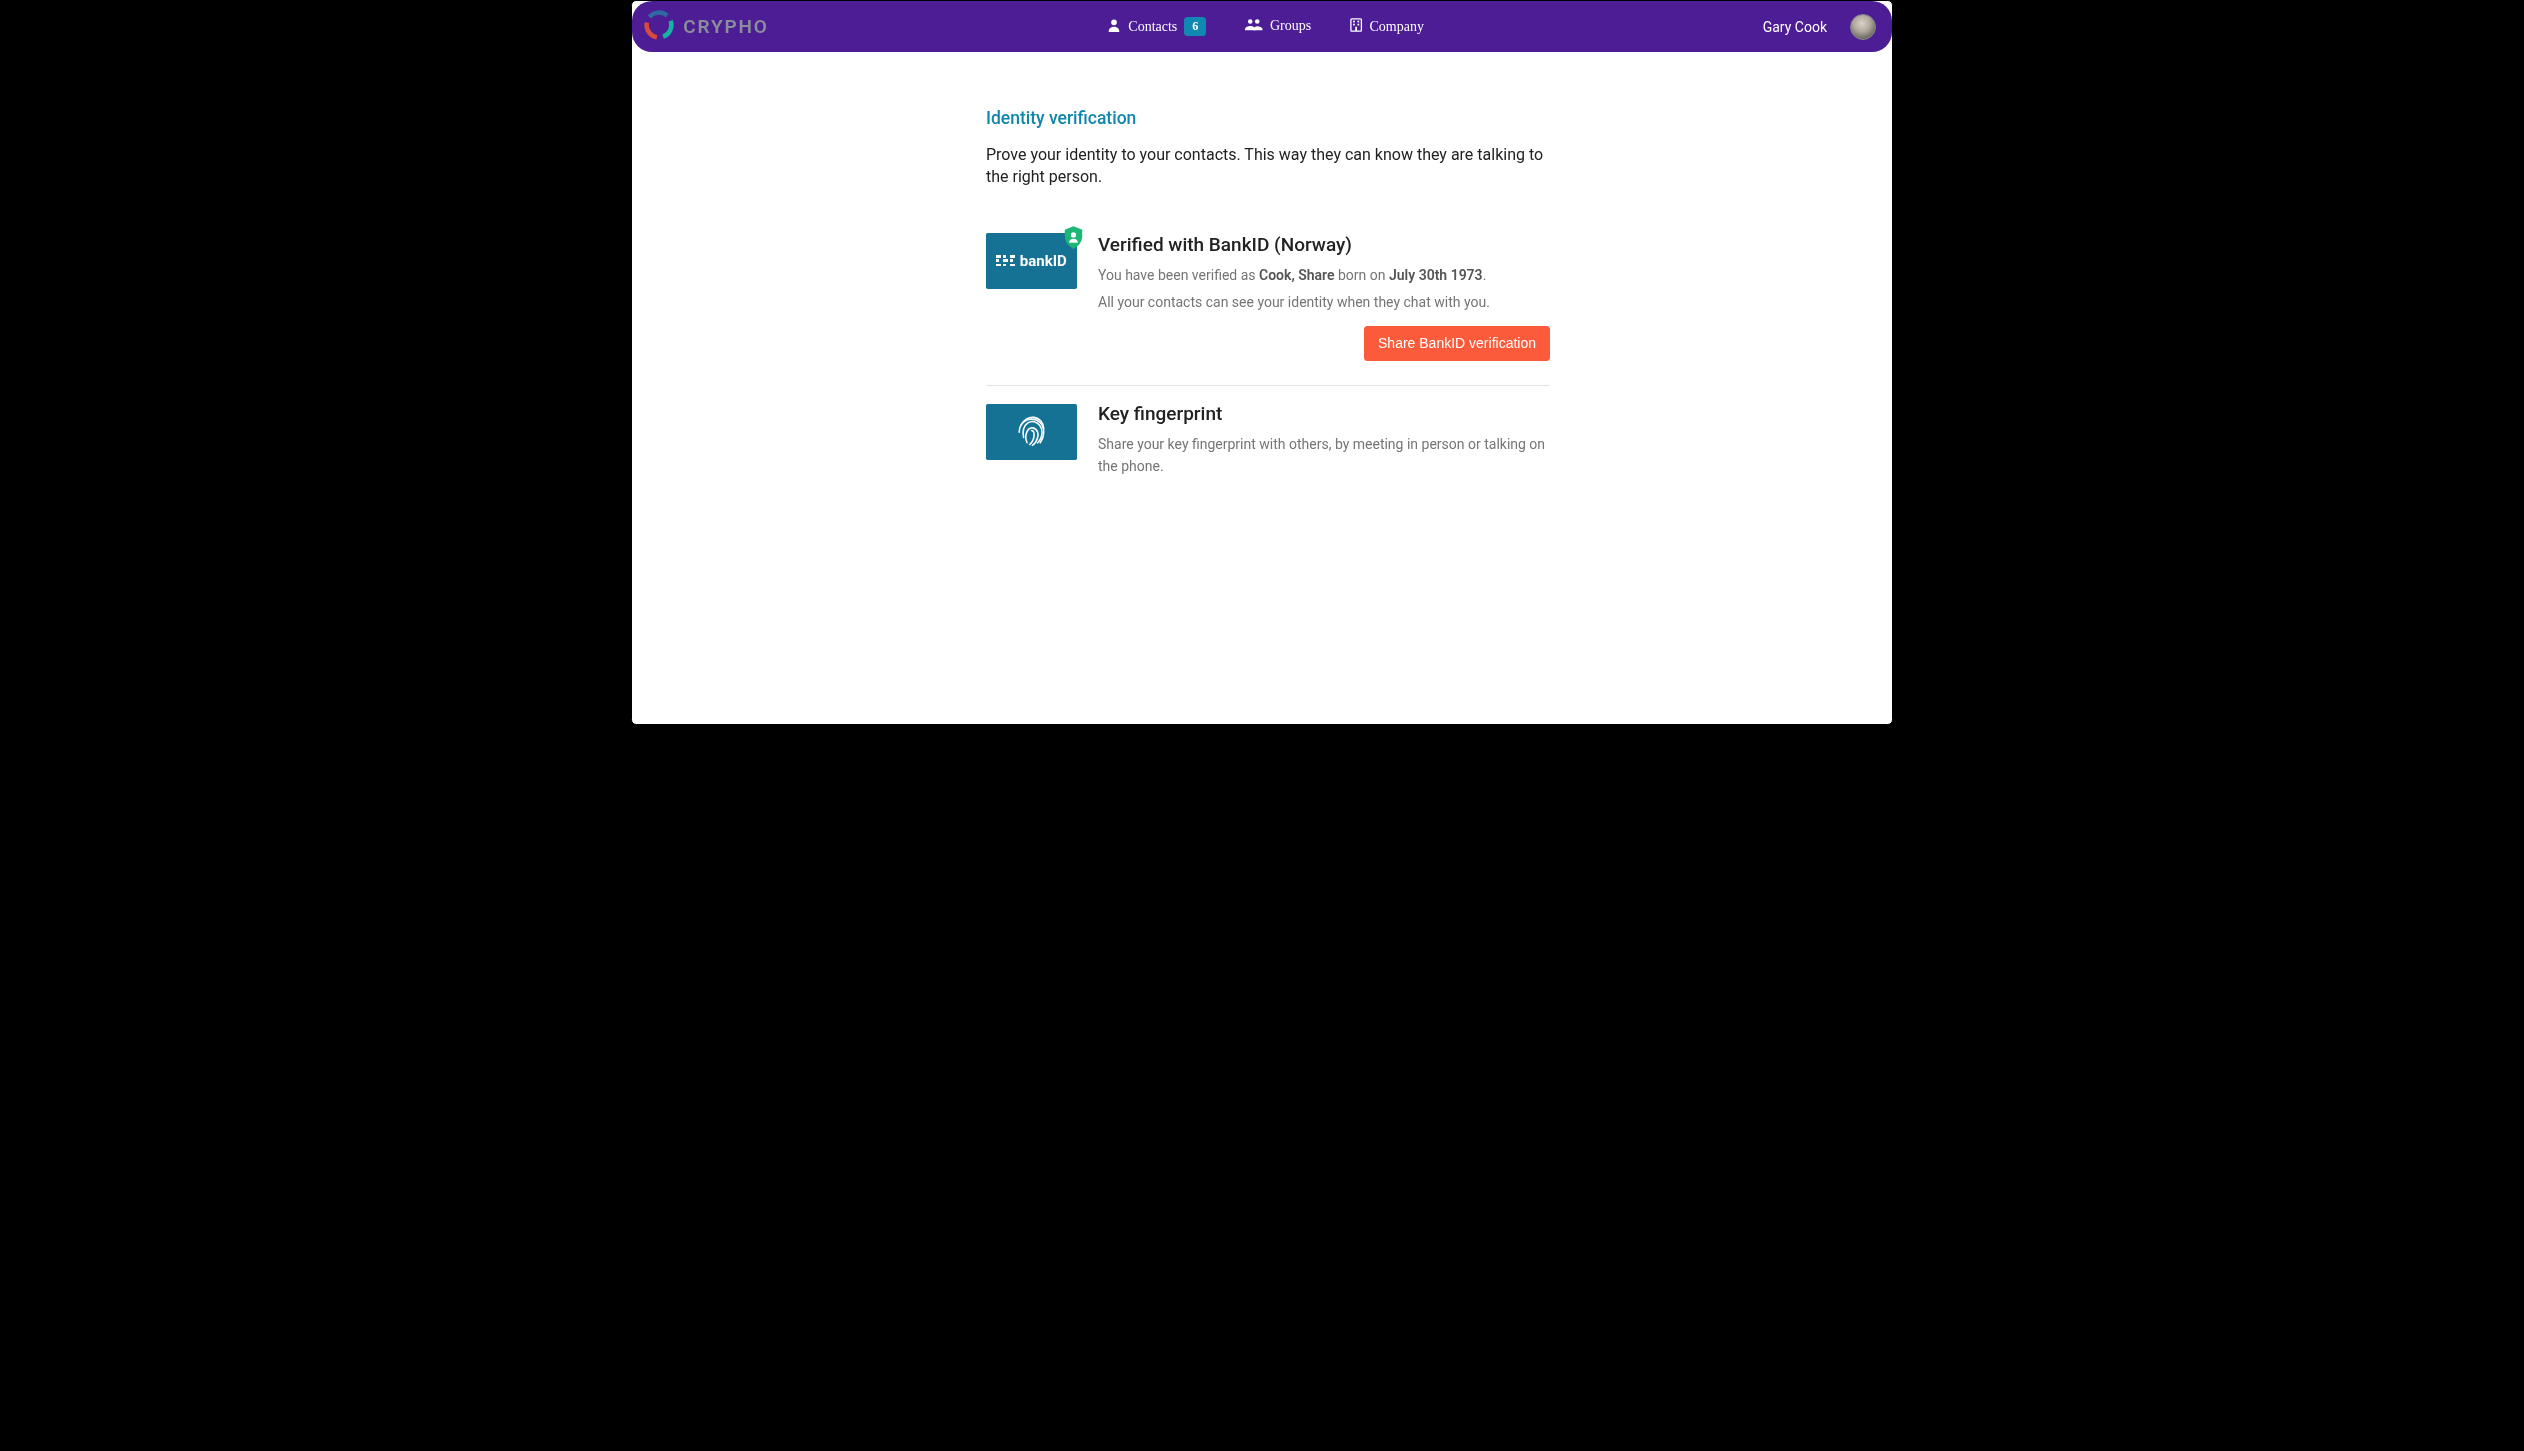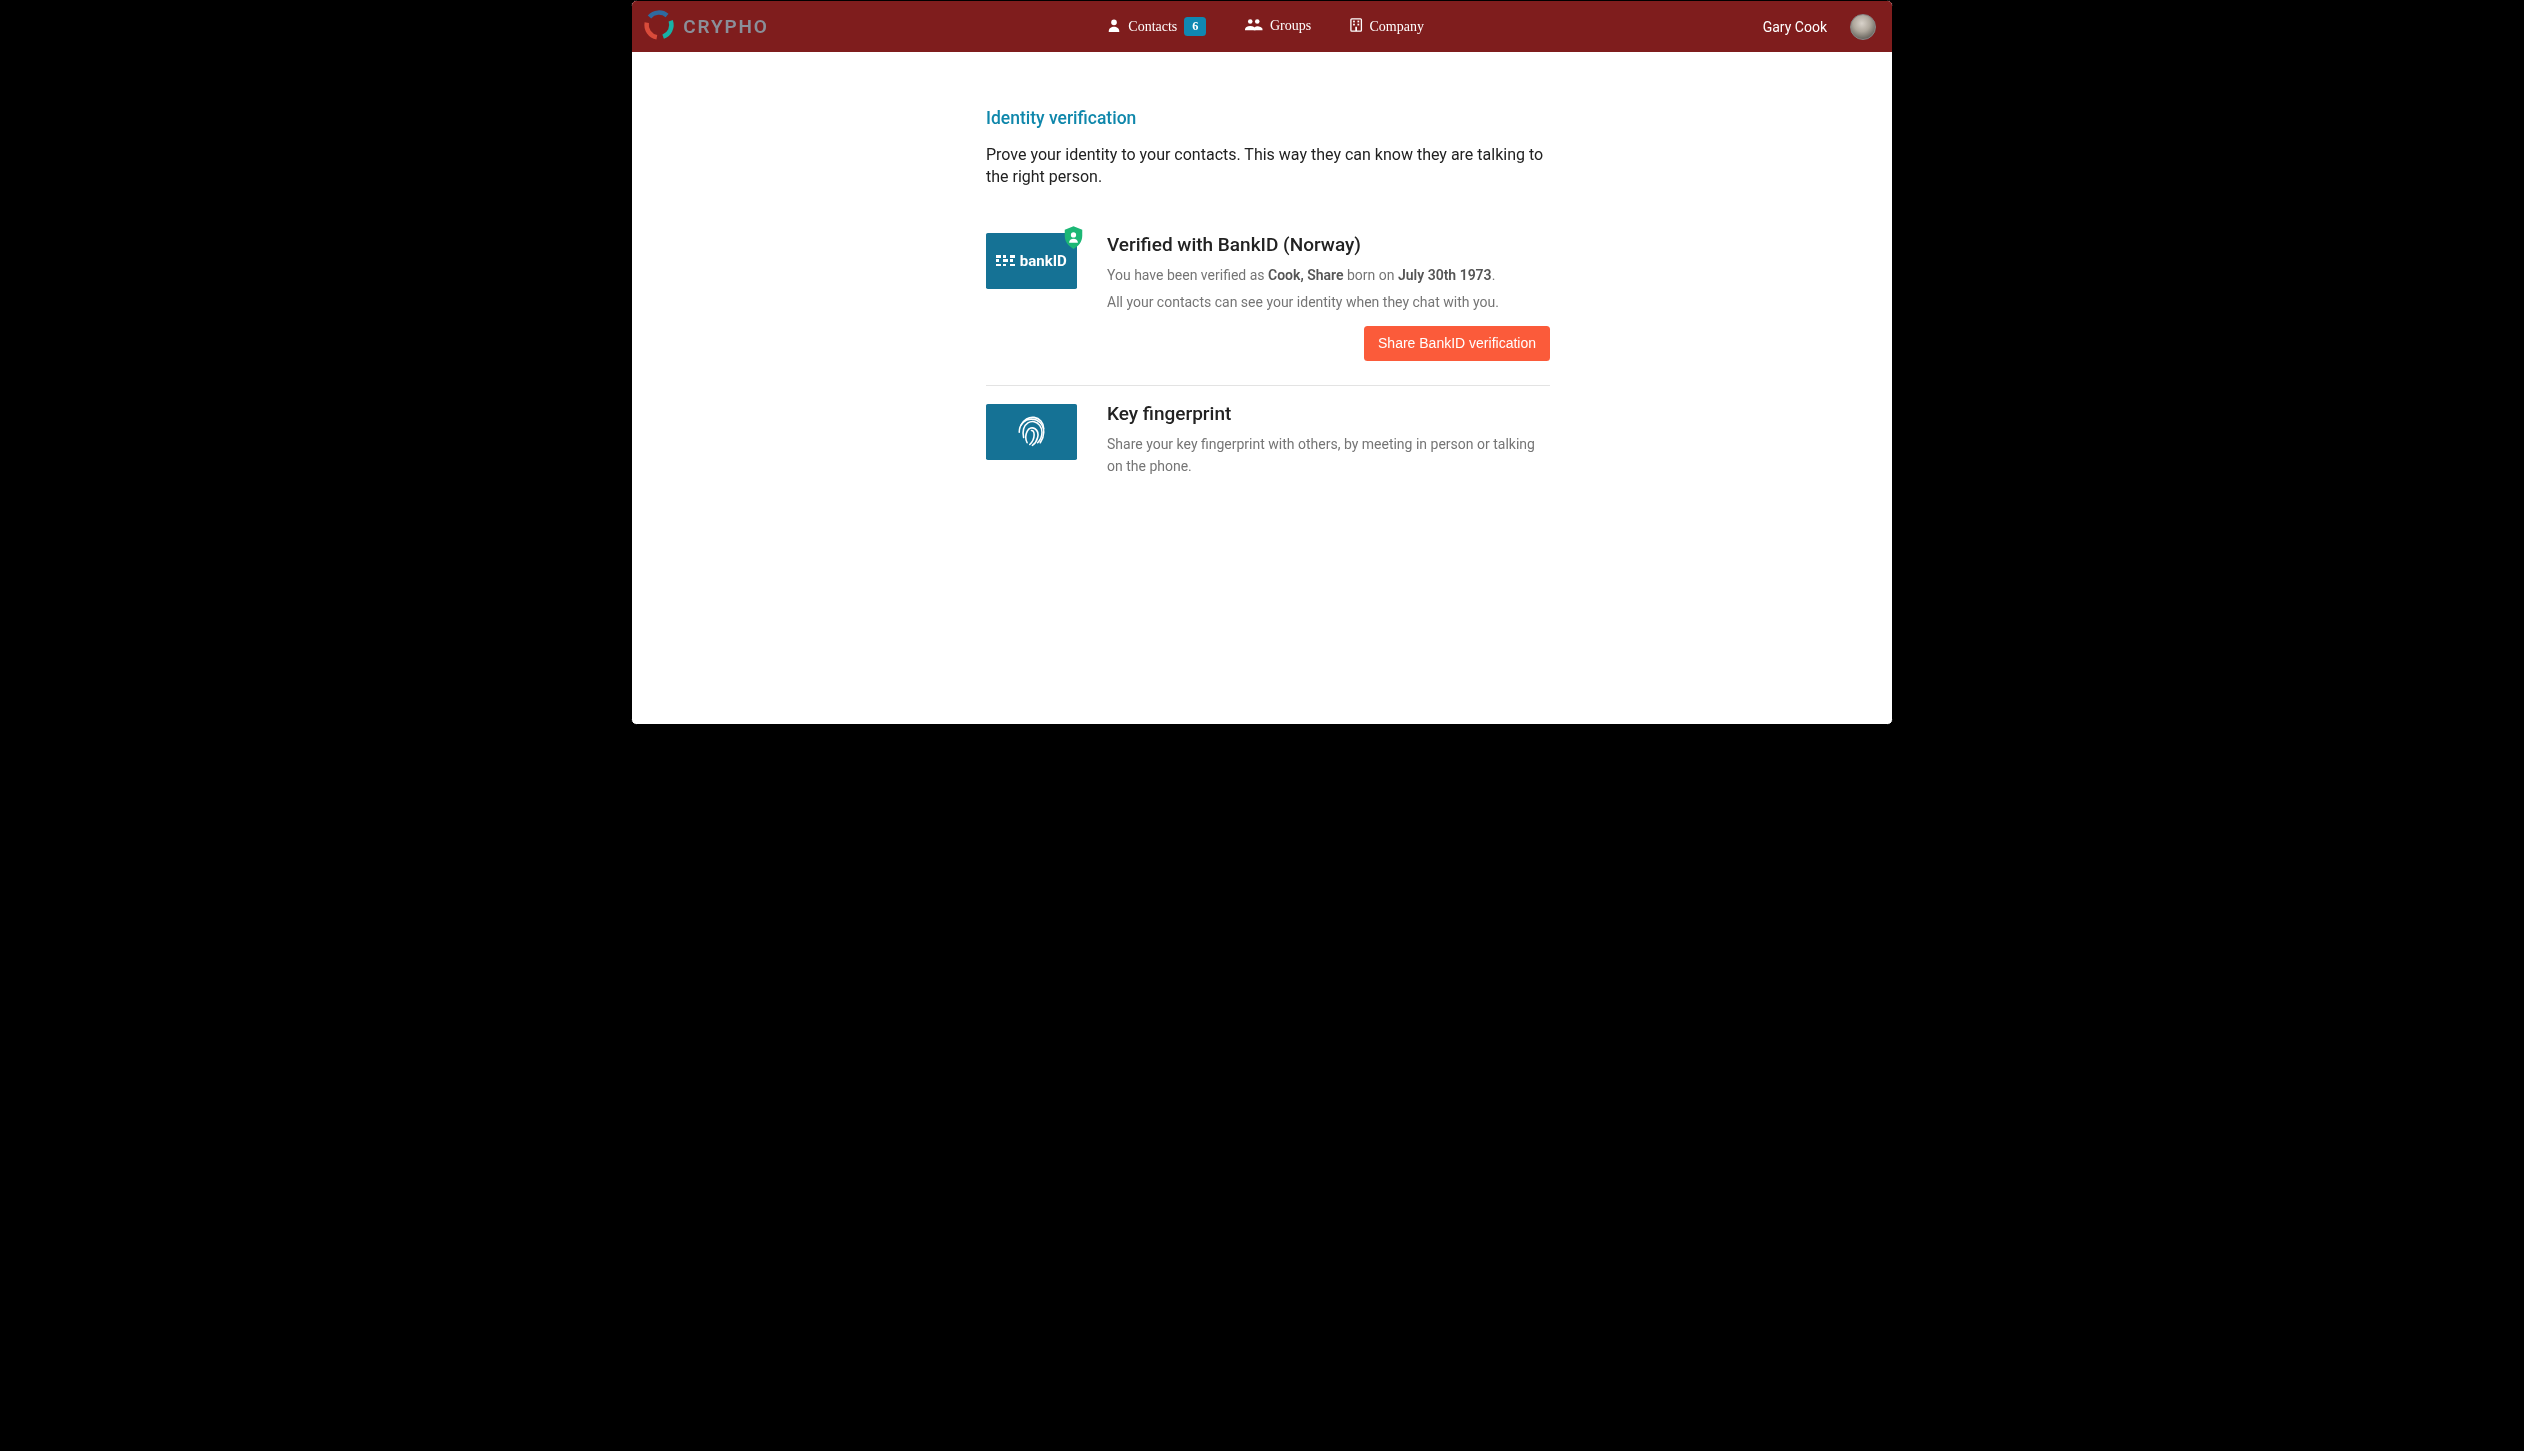--- a/index.html
+++ b/index.html
@@ -9,26 +9,27 @@
     width: 1262px;
     height: 725px;
     background: #fff;
     border: 1.8px solid #000;
     border-radius: 5.3px;
     overflow: hidden;
     display:flex;
     flex-direction: column;
   }
   .topbar {
-    background: #7f1d1d;
+    background: #4c1d95;
     color: #fff;
     height: 51px;
     display:flex;
     align-items:center;
     padding: 0 16px 0 10.5px;
+    border-radius: 20px;
   }
   .brand {
     display:flex;
     align-items:center;
     gap: 8.8px;
   }
   .brand-name {
     font-size: 19px;
     letter-spacing: 1.8px;
     font-weight: 600;
@@ -87,21 +88,21 @@
     margin-bottom: 16px;
   }
   .page-desc {
     font-size: 16px;
     color: #222;
     line-height: 1.4;
     margin-bottom: 44px;
   }
   .section {
     display:flex;
-    gap: 30px;
+    gap: 21px;
     padding-bottom: 24.5px;
   }
   .section + .section {
     border-top: 0.9px solid #e3e3e3;
     padding-top: 16px;
   }
   .tile {
     width: 91px;
     height: 56px;
     background: #157295;

